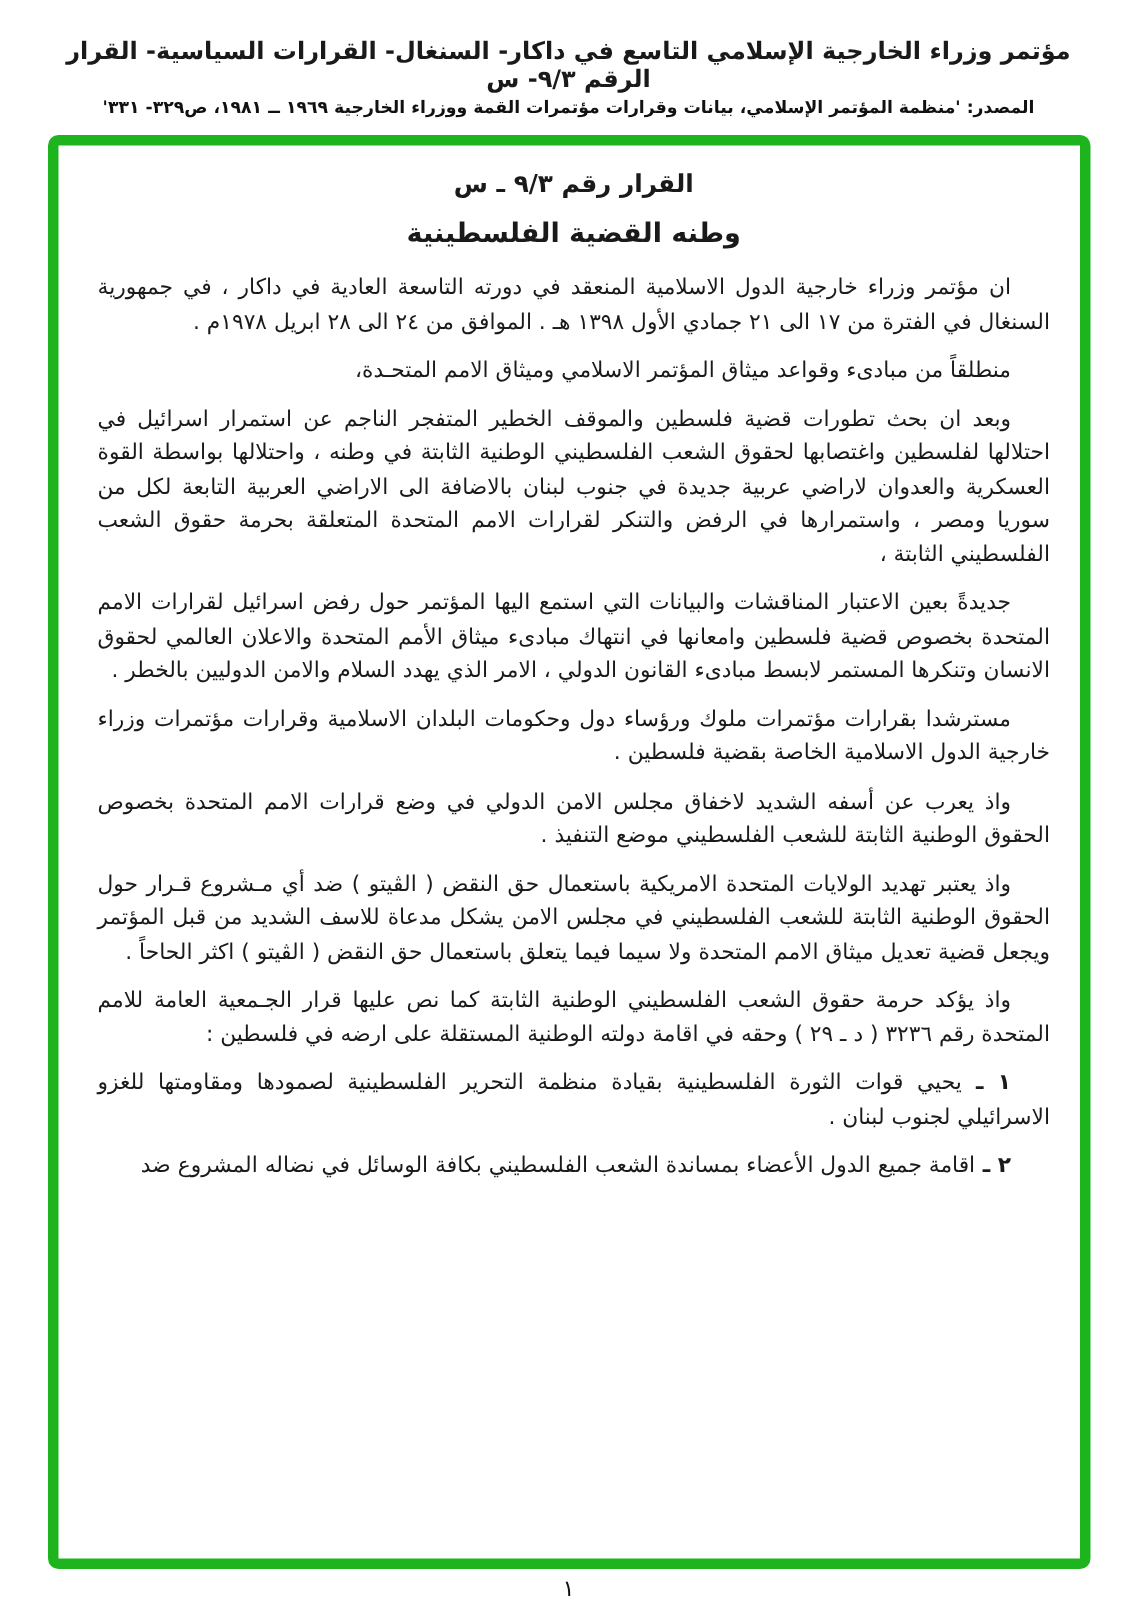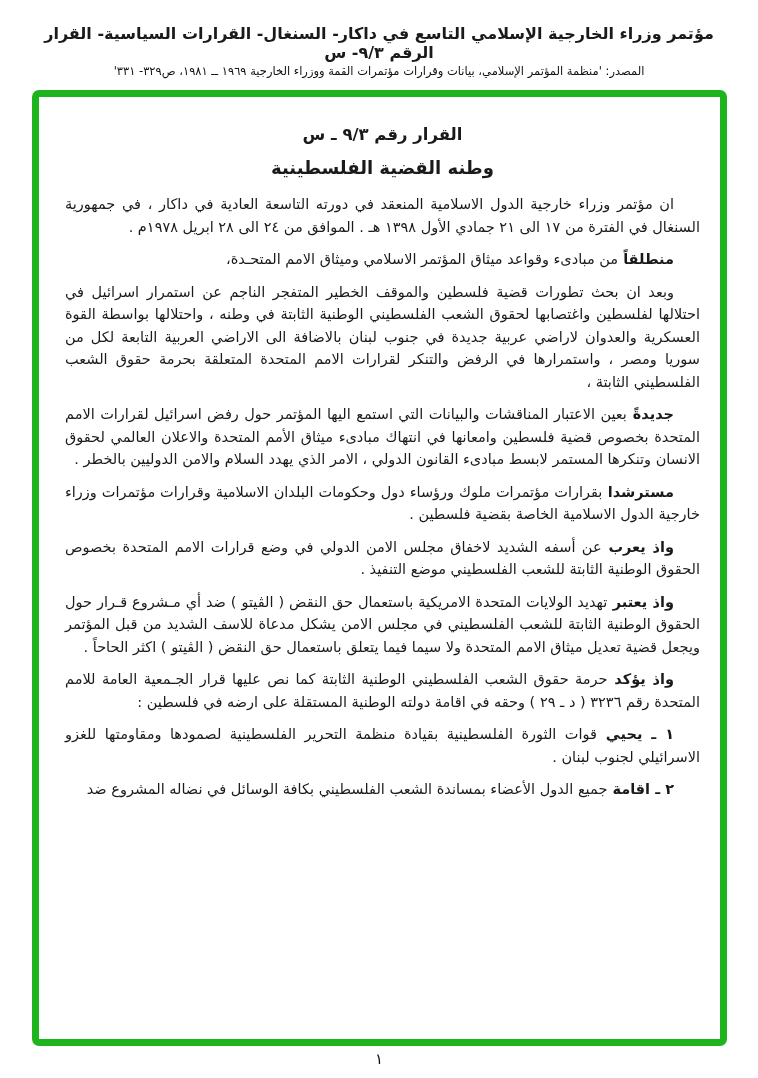--- a/index.html
+++ b/index.html
@@ -23,39 +23,39 @@
   .header-line1 {
     direction: rtl;
     font-size: 16px;
     font-weight: bold;
     letter-spacing: 0px;
     padding: 0 40px;
   }
   .header-source {
     direction: rtl;
     font-size: 11.5px;
-    font-weight: normal;
+    font-weight: bold;
     margin-top: 2px;
     padding: 0 20px;
     color: #111;
   }
   .doc-border {
     position: absolute;
     left: 32px;
     top: 90px;
     width: 695px;
     height: 956px;
     border: 7px solid #1db41d;
     border-radius: 7px;
     box-sizing: border-box;
     background: #ffffff;
     overflow: hidden;
   }
   .doc-inner {
-    padding: 28px 20px 6px 26px;
+    padding: 16px 20px 6px 26px;
     direction: rtl;
   }
   .res-title {
     text-align: center;
     font-size: 16.5px;
     font-weight: bold;
     margin-bottom: 13px;
   }
   .res-subject {
     text-align: center;
@@ -65,21 +65,21 @@
   }
   .para {
     direction: rtl;
     text-align: justify;
     text-indent: 26px;
     font-size: 14.5px;
     line-height: 22.5px;
     margin-bottom: 10px;
   }
   .para .lead {
-    font-weight: bold;
+    font-weight: normal;
   }
   .para .num {
     font-weight: bold;
   }
   .page-number {
     position: absolute;
     left: 0;
     right: 0;
     top: 1050px;
     text-align: center;

